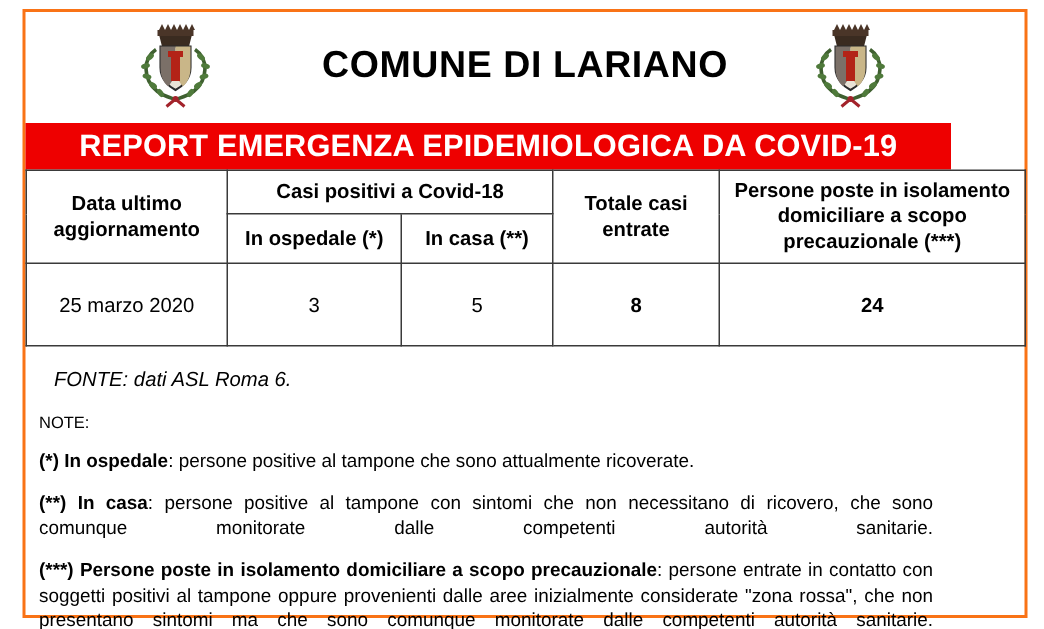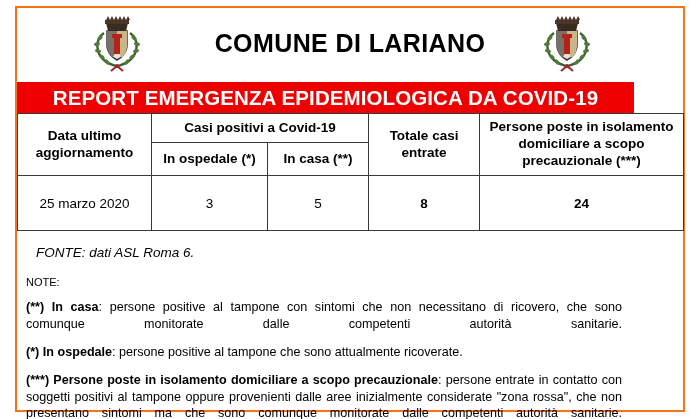--- a/index.html
+++ b/index.html
@@ -247,21 +247,21 @@
         <colgroup>
           <col class="col-date">
           <col class="col-hosp">
           <col class="col-home">
           <col class="col-total">
           <col class="col-isol">
         </colgroup>
         <thead>
           <tr class="th-group">
             <th rowspan="2" class="sep-r">Data ultimo aggiornamento</th>
-            <th colspan="2">Casi positivi a Covid-19</th>
+            <th colspan="2">Casi positivi a Covid-18</th>
             <th rowspan="2" class="sep-l sep-r">Totale casi entrate</th>
             <th rowspan="2">Persone poste in isolamento domiciliare a scopo precauzionale (***)</th>
           </tr>
           <tr class="th-sub">
             <th>In ospedale (*)</th>
             <th>In casa (**)</th>
           </tr>
         </thead>
         <tbody>
           <tr>
@@ -274,30 +274,30 @@
         </tbody>
       </table>
     </div>
 
     <div class="notes">
 
       <div class="fonte">FONTE: dati ASL Roma 6.</div>
 
       <div class="note-label">NOTE:</div>
 
+      <div class="note">
+        <span class="lead">(*)</span>
+        <span class="lead">In ospedale</span><span>: persone positive al tampone che sono attualmente ricoverate.</span>
+      </div>
+
       <div class="note stretch2">
         <span class="lead">(**)</span>
         <span class="lead">In casa</span><span>: persone positive al tampone con sintomi che non necessitano di ricovero, che sono comunque monitorate dalle competenti autorità sanitarie.</span>
       </div>
 
-      <div class="note">
-        <span class="lead">(*)</span>
-        <span class="lead">In ospedale</span><span>: persone positive al tampone che sono attualmente ricoverate.</span>
-      </div>
-
       <div class="note stretch2">
         <span class="lead">(***)</span>
         <span class="lead">Persone poste in isolamento domiciliare a scopo precauzionale</span><span>: persone entrate in contatto con soggetti positivi al tampone oppure provenienti dalle aree inizialmente considerate "zona rossa", che non presentano sintomi ma che sono comunque monitorate dalle competenti autorità sanitarie.</span>
       </div>
 
     </div>
 
   </div>
 </div>
 

